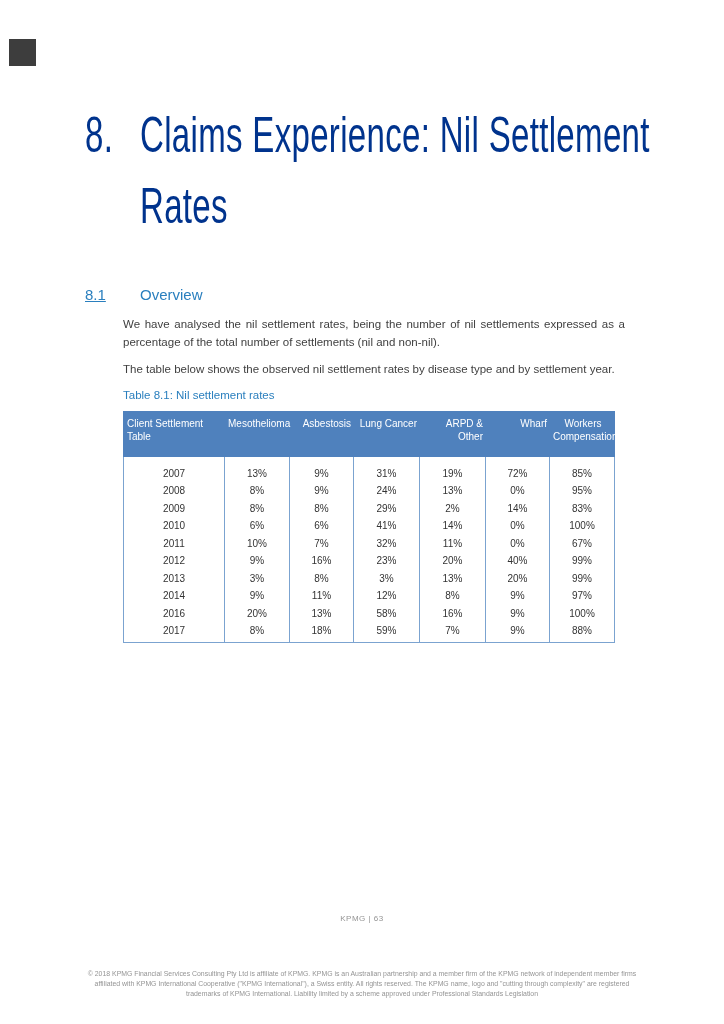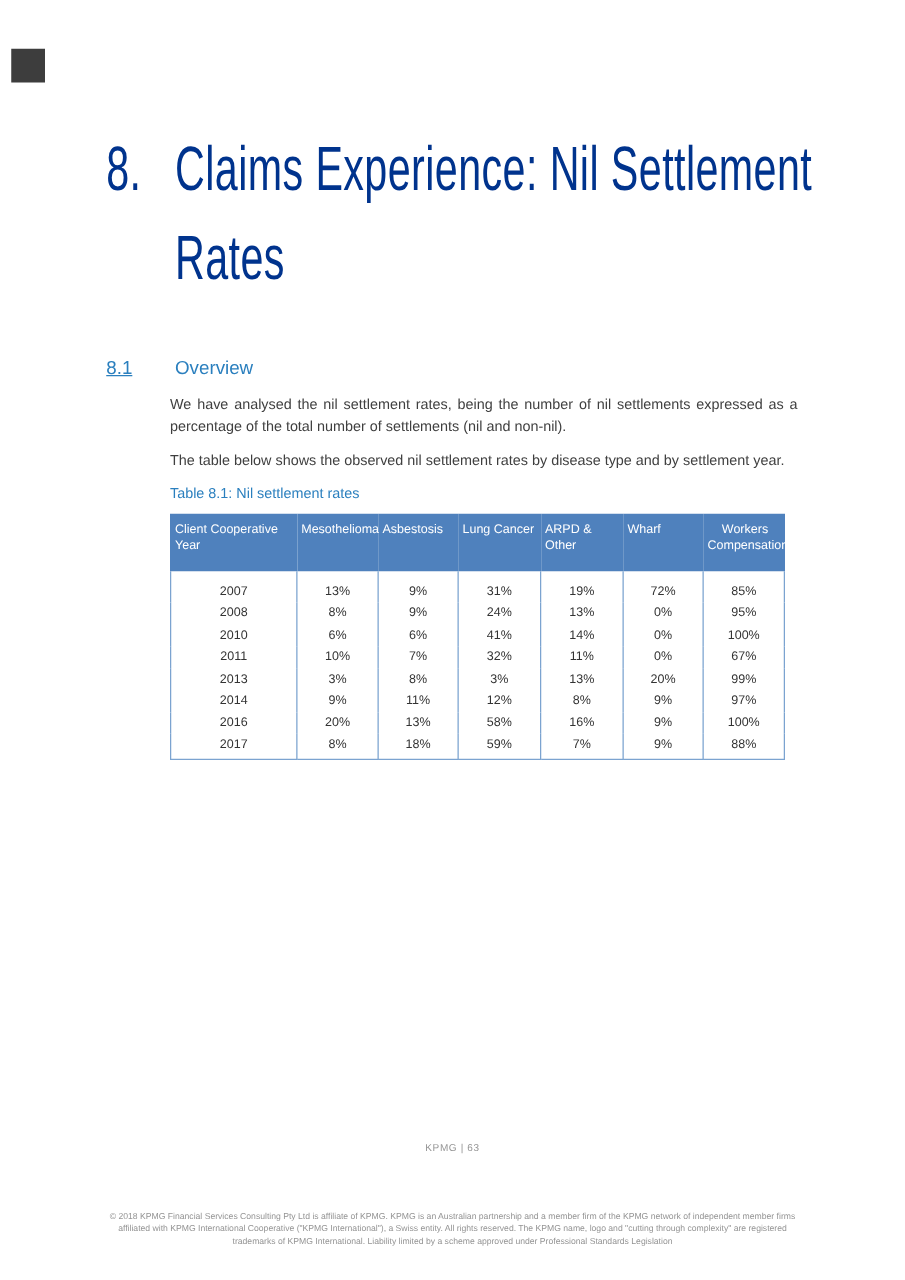--- a/index.html
+++ b/index.html
@@ -34,42 +34,42 @@
   
   .section-heading {
     position: absolute; left: 85px; top: 286px;
     display: flex; color: var(--heading-blue, #2a7fbe);
     font-size: 15px; font-weight: 400;
   }
   .section-number { width: 55px; text-decoration: underline; }
 
   
   .content {
-    position: absolute; left: 136px; top: 316px; width: 502px;
+    position: absolute; left: 123px; top: 316px; width: 502px;
   }
   .content p {
     font-size: 11.5px; line-height: 17.5px;
     text-align: justify; margin-bottom: 10px;
     color: var(--body-text, #3f3f3f);
   }
   .table-caption {
     color: var(--heading-blue, #2a7fbe);
     font-size: 11.5px; margin-bottom: 10px;
   }
 
   
   table.nil-rates {
     width: 492px; table-layout: fixed;
     border-collapse: separate; border-spacing: 0;
     font-size: 10px;
   }
   table.nil-rates thead th {
     background: var(--table-header-bg, #4f81bd);
     color: #ffffff; font-weight: 400;
-    vertical-align: top; text-align: left;
+    vertical-align: top; text-align: right;
     padding: 6px 3px 14px 3px; line-height: 13px;
     height: 43px;
   }
   table.nil-rates thead th.col-first { text-align: left; padding-left: 4px; }
   table.nil-rates thead th.col-last  { text-align: center; padding-right: 2px; }
   table.nil-rates tbody td {
     text-align: center; color: #333333;
     height: 17.5px; line-height: 17.5px;
     border-right: 1.5px solid var(--table-border, #7ba3d0);
   }
@@ -119,21 +119,21 @@
       <col style="width:102px">
         <col style="width:65px">
         <col style="width:64px">
       <col style="width:66px">
         <col style="width:66px">
         <col style="width:64px">
         <col style="width:65px">
     </colgroup>
     <thead>
       <tr>
-          <th class="col-first">Client Cooperative Year</th>
+          <th class="col-first">Client Settlement Table</th>
           <th>Mesothelioma</th>
           <th>Asbestosis</th>
           <th>Lung Cancer</th>
           <th>ARPD &amp; Other</th>
           <th>Wharf</th>
           <th class="col-last">Workers Compensation</th>
         </tr>
     </thead>
     <tbody>
         <tr>
@@ -146,40 +146,58 @@
           <td>85%</td>
         </tr>
         <tr>
           <td>2008</td>
           <td>8%</td>
           <td>9%</td>
           <td>24%</td>
           <td>13%</td>
           <td>0%</td>
           <td>95%</td>
+        </tr>
+        <tr>
+          <td>2009</td>
+          <td>8%</td>
+          <td>8%</td>
+          <td>29%</td>
+          <td>2%</td>
+          <td>14%</td>
+          <td>83%</td>
         </tr>
         <tr>
           <td>2010</td>
           <td>6%</td>
           <td>6%</td>
           <td>41%</td>
           <td>14%</td>
           <td>0%</td>
           <td>100%</td>
         </tr>
         <tr>
           <td>2011</td>
           <td>10%</td>
           <td>7%</td>
           <td>32%</td>
           <td>11%</td>
           <td>0%</td>
           <td>67%</td>
         </tr>
         <tr>
+          <td>2012</td>
+          <td>9%</td>
+          <td>16%</td>
+          <td>23%</td>
+          <td>20%</td>
+          <td>40%</td>
+          <td>99%</td>
+        </tr>
+        <tr>
           <td>2013</td>
           <td>3%</td>
           <td>8%</td>
           <td>3%</td>
           <td>13%</td>
           <td>20%</td>
           <td>99%</td>
         </tr>
         <tr>
           <td>2014</td>

